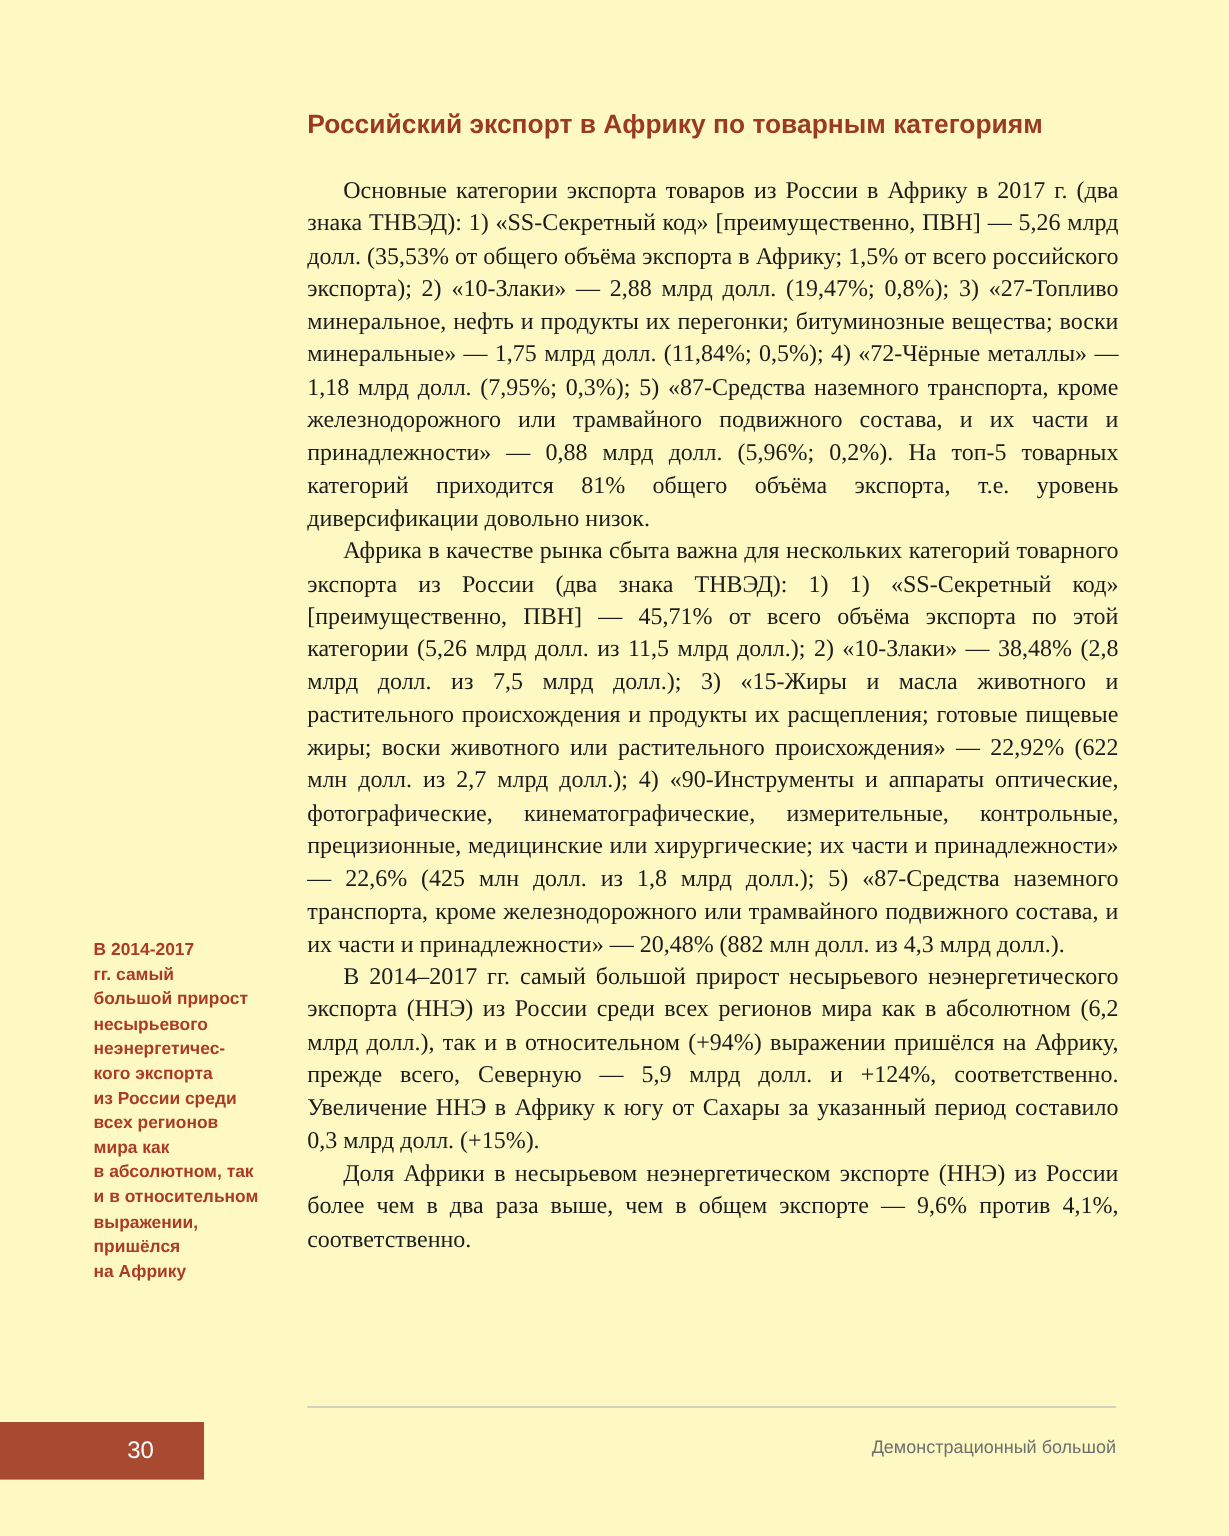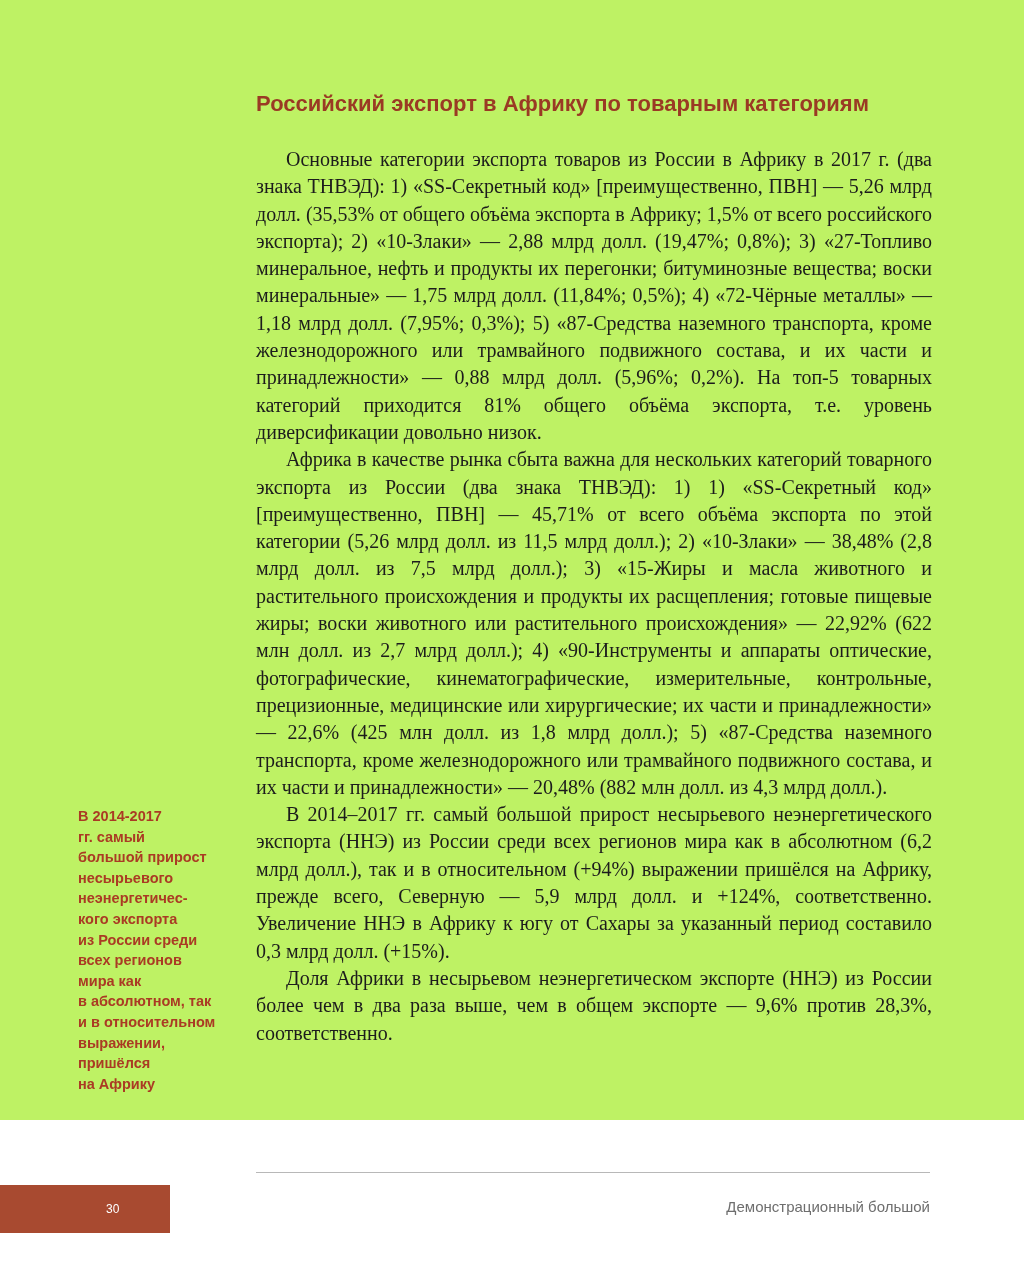--- a/index.html
+++ b/index.html
@@ -6,22 +6,22 @@
   html, body { width: 1024px; height: 1280px; }
   body {
     background: #ffffff;
     font-family: "Liberation Serif", serif;
     position: relative;
     overflow: hidden;
   }
   .page {
     position: relative;
     width: 1024px;
-    height: 1120px;
-    background: #bef264;
+    height: 1280px;
+    background: #fef9c3;
   }
   .content {
     position: absolute;
     left: 256px;
     top: 88px;
     width: 676px;
   }
   .title {
     font-family: "Liberation Sans", sans-serif;
     font-weight: 700;
@@ -34,21 +34,21 @@
     font-size: 20px;
     line-height: 27.3px;
     text-align: justify;
     text-indent: 30px;
     color: #1c1c1c;
     hyphens: auto;
   }
   .sidebar-note {
     position: absolute;
     left: 78px;
-    top: 806px;
+    top: 782px;
     width: 164px;
     font-family: "Liberation Sans", sans-serif;
     font-weight: 700;
     font-size: 14.5px;
     line-height: 20.6px;
     color: var(--accent-sidebar, #aa3b24);
     white-space: pre-line;
   }
   .footer-rule {
     position: absolute;
@@ -63,21 +63,21 @@
     left: 0;
     top: 1185px;
     width: 170px;
     height: 48px;
     background: var(--accent-footer-block, #a84a30);
     display: flex;
     align-items: center;
   }
   .page-number {
     font-family: "Liberation Sans", sans-serif;
-    font-size: 12px;
+    font-size: 20px;
     color: #ffffff;
     padding-left: 106px;
   }
   .footer-label {
     position: absolute;
     top: 1198px;
     right: 94px;
     font-family: "Liberation Sans", sans-serif;
     font-size: 15px;
     color: #6e6e6e;
@@ -88,21 +88,21 @@
 
 <div class="page">
 
   <main class="content">
     <h1 class="title">Российский экспорт в Африку по товарным категориям</h1>
 
     <div class="body-text">
       <p>Основные категории экспорта товаров из России в Африку в 2017 г. (два знака ТНВЭД): 1) «SS-Секретный код» [преимущественно, ПВН] — 5,26 млрд долл. (35,53% от общего объёма экспорта в Африку; 1,5% от всего российского экспорта); 2) «10-Злаки» — 2,88 млрд долл. (19,47%; 0,8%); 3) «27-Топливо минеральное, нефть и продукты их перегонки; битуминозные вещества; воски минеральные» — 1,75 млрд долл. (11,84%; 0,5%); 4) «72-Чёрные металлы» — 1,18 млрд долл. (7,95%; 0,3%); 5) «87-Средства наземного транспорта, кроме железнодорожного или трамвайного подвижного состава, и их части и принадлежности» — 0,88 млрд долл. (5,96%; 0,2%). На топ-5 товарных категорий приходится 81% общего объёма экспорта, т.е. уровень диверсификации довольно низок.</p>
       <p>Африка в качестве рынка сбыта важна для нескольких категорий товарного экспорта из России (два знака ТНВЭД): 1) 1) «SS-Секретный код» [преимущественно, ПВН] — 45,71% от всего объёма экспорта по этой категории (5,26 млрд долл. из 11,5 млрд долл.); 2) «10-Злаки» — 38,48% (2,8 млрд долл. из 7,5 млрд долл.); 3) «15-Жиры и масла животного и растительного происхождения и продукты их расщепления; готовые пищевые жиры; воски животного или растительного происхождения» — 22,92% (622 млн долл. из 2,7 млрд долл.); 4) «90-Инструменты и аппараты оптические, фотографические, кинематографические, измерительные, контрольные, прецизионные, медицинские или хирургические; их части и принадлежности» — 22,6% (425 млн долл. из 1,8 млрд долл.); 5) «87-Средства наземного транспорта, кроме железнодорожного или трамвайного подвижного состава, и их части и принадлежности» — 20,48% (882 млн долл. из 4,3 млрд долл.).</p>
       <p>В 2014–2017 гг. самый большой прирост несырьевого неэнергетического экспорта (ННЭ) из России среди всех регионов мира как в абсолютном (6,2 млрд долл.), так и в относительном (+94%) выражении пришёлся на Африку, прежде всего, Северную — 5,9 млрд долл. и +124%, соответственно. Увеличение ННЭ в Африку к югу от Сахары за указанный период составило 0,3 млрд долл. (+15%).</p>
-      <p>Доля Африки в несырьевом неэнергетическом экспорте (ННЭ) из России более чем в два раза выше, чем в общем экспорте — 9,6% против 28,3%, соответственно.</p>
+      <p>Доля Африки в несырьевом неэнергетическом экспорте (ННЭ) из России более чем в два раза выше, чем в общем экспорте — 9,6% против 4,1%, соответственно.</p>
     </div>
   </main>
 
   <aside class="sidebar-note">В 2014-2017
 гг. самый
 большой прирост
 несырьевого
 неэнергетичес-
 кого экспорта
 из России среди

